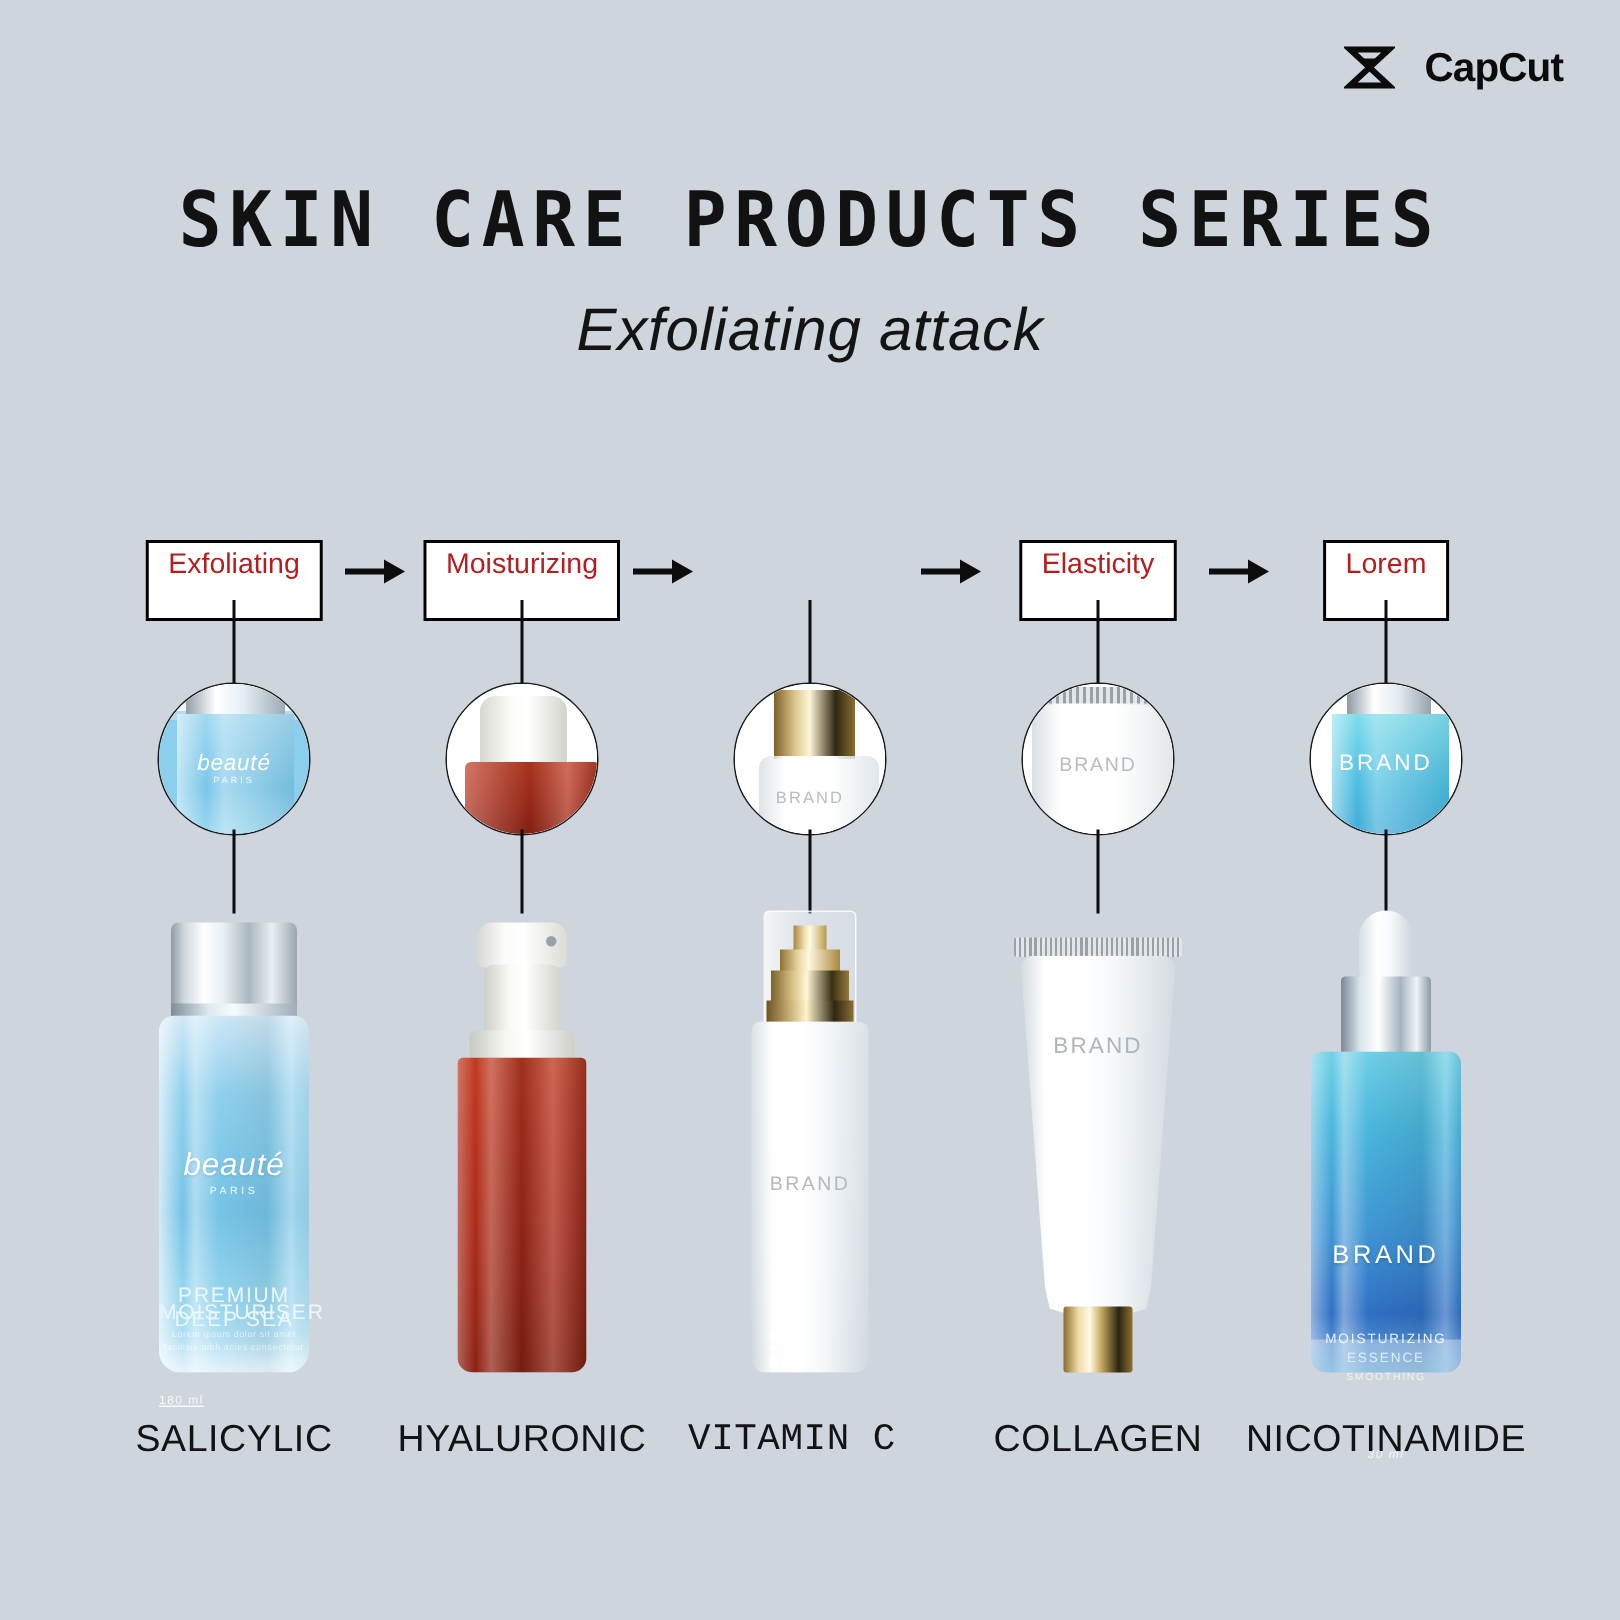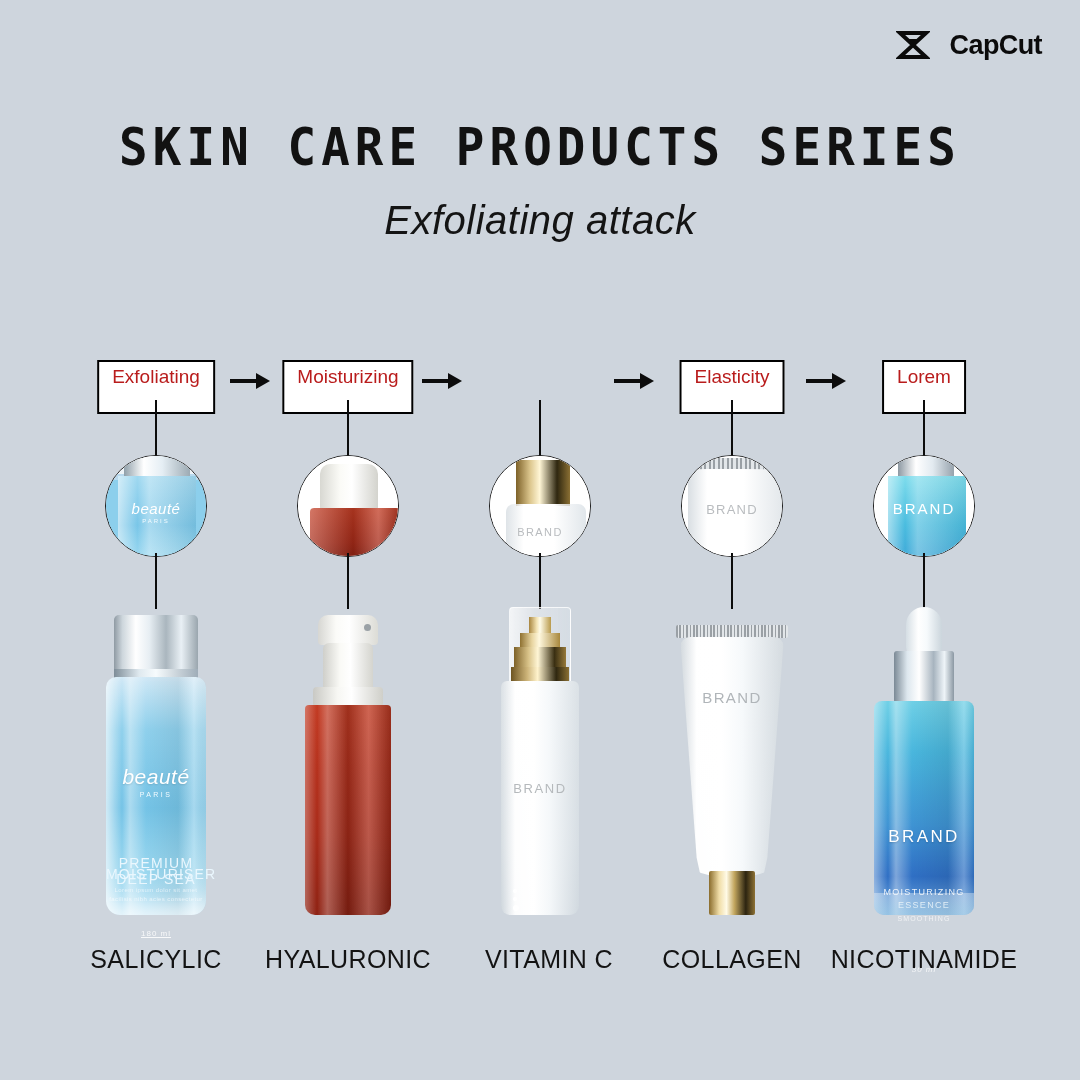--- a/index.html
+++ b/index.html
@@ -207,21 +207,21 @@
   }
   .p1 .line1 { top: 178px; }
   .p1 .line2 { top: 189px; }
   .p1 .fine {
     position: absolute; top: 209px; left: 0; width: 100%;
     text-align: center; color: rgba(255,255,255,.62);
     font-size: 6px; letter-spacing: .4px; line-height: 1.5;
   }
   .p1 .vol {
     position: absolute; top: 252px; left: 0; width: 100%;
-    text-align: center; color: rgba(255,255,255,.85);
+    color: rgba(255,255,255,.85);
     font-size: 8px; letter-spacing: 1px; text-decoration: underline;
   }
 
   
   .p2 { width: 86px; height: 300px; }
   .p2 .sprayhead {
     position: absolute; top: 0; left: 13px;
     width: 60px; height: 30px;
     border-radius: 10px 10px 4px 4px;
     background: linear-gradient(90deg,#d6d6d2,#fbfbf8 30%,#ffffff 52%,#dcdcd6 100%);
@@ -401,21 +401,21 @@
     top: 0;
     width: 192px;
     text-align: center;
     font-size: 25px;
     color: #131313;
     letter-spacing: 0.4px;
     white-space: nowrap;
   }
   .name.n0 { left: 0; }
   .name.n1 { left: 192px; }
-  .name.n2 { left: 393px; }
+  .name.n2 { left: 372px; font-family: Liberation Mono, monospace; }
   .name.n3 { left: 576px; }
   .name.n4 { left: 768px; }
 </style>
 </head>
 <body>
 
 <div class="capcut">
   <svg class="capcut-logo" viewBox="0 0 34 30">
     <path d="M4 3 L30 3 L4 27 L30 27 Z" fill="none" stroke="#0b0b0b" stroke-width="4" stroke-linejoin="miter"></path>
     <path d="M9 9 L25 9 L17 17 Z" fill="#0b0b0b"></path>

